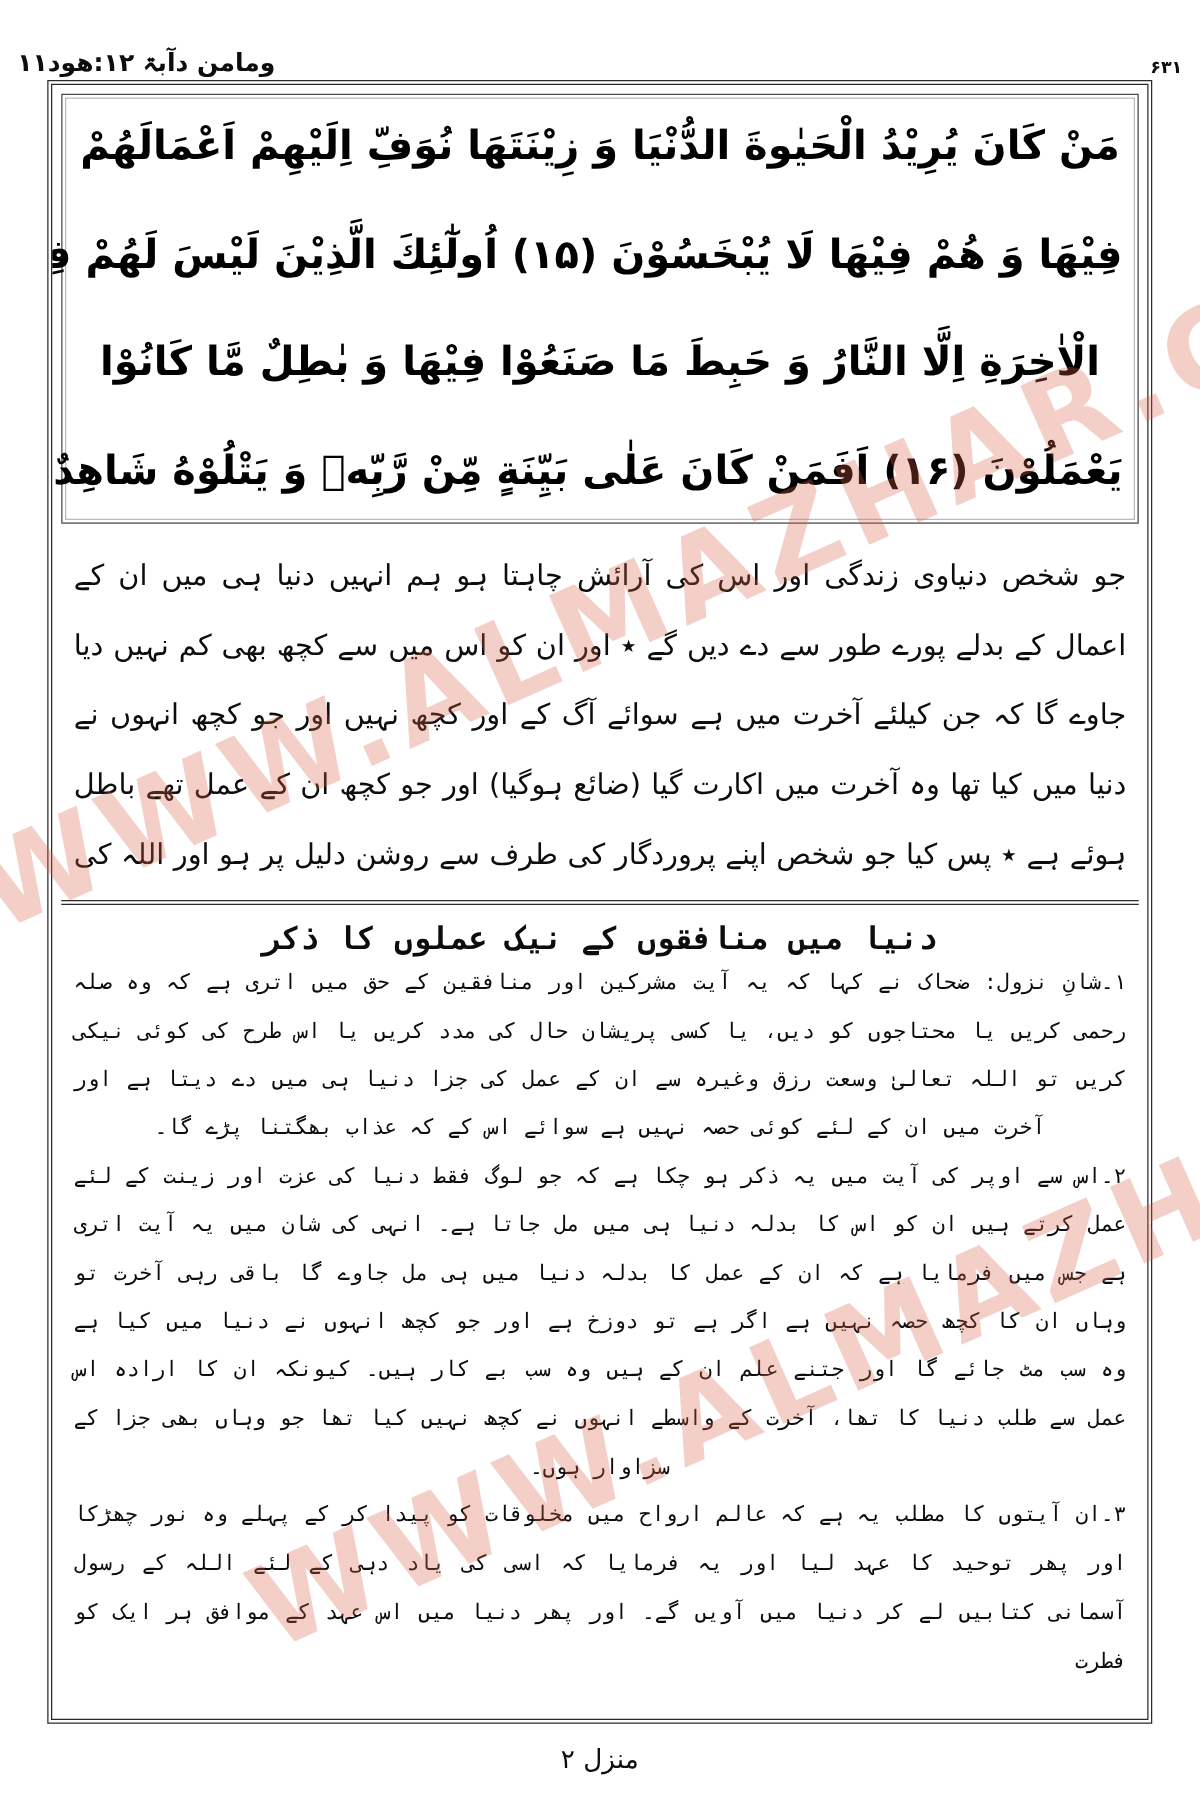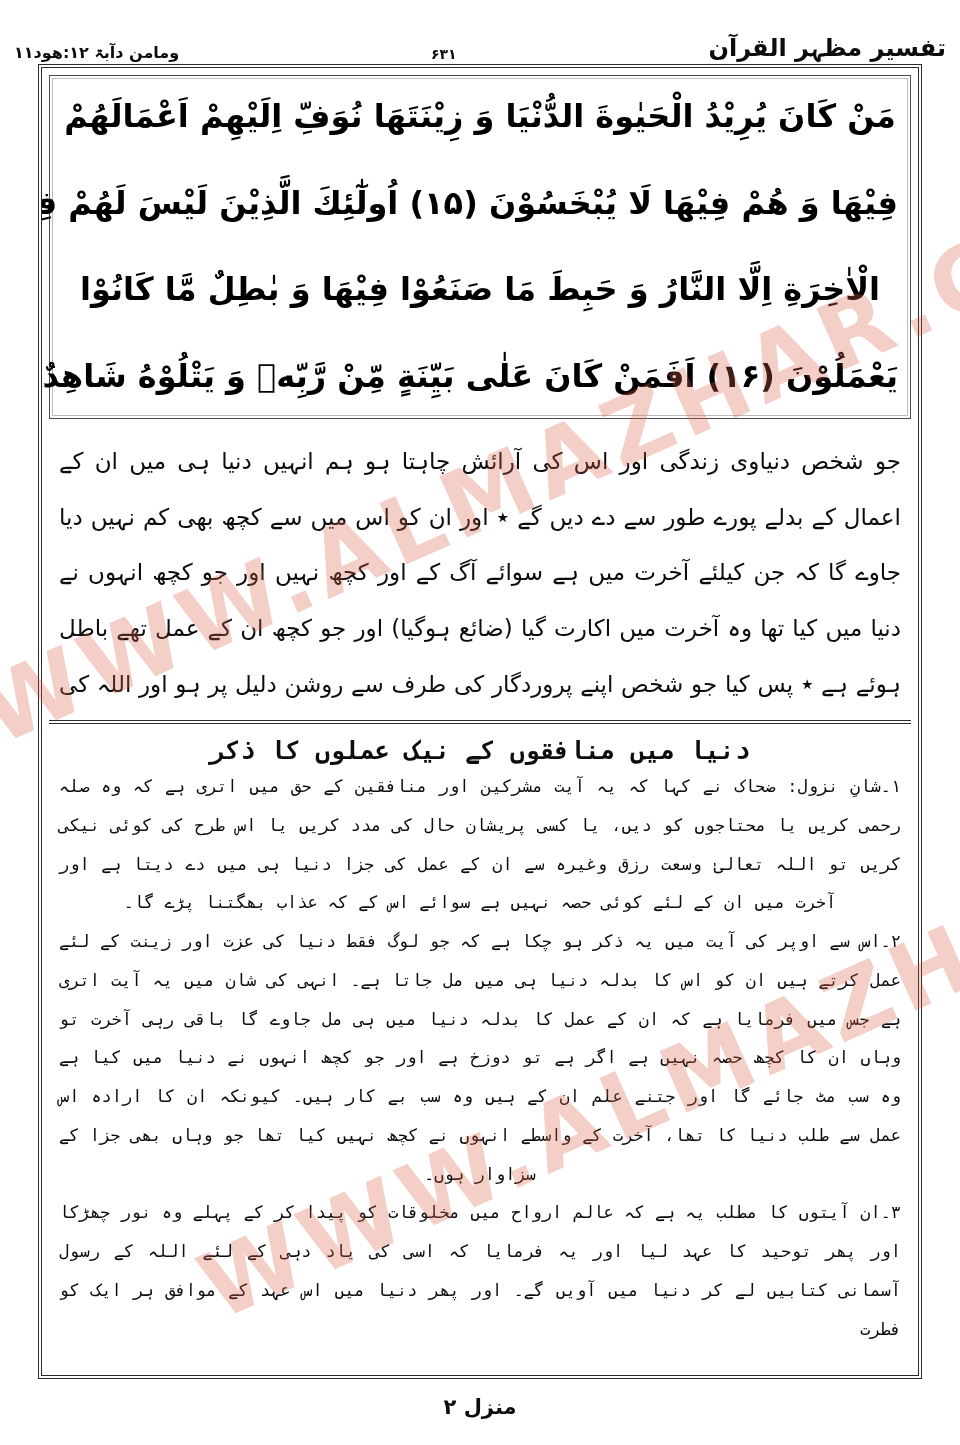--- a/index.html
+++ b/index.html
@@ -9,21 +9,21 @@
   }
   .page { position:absolute; inset:0; }
 
   
   .header {
     position:absolute; top:16px; left:14px; right:14px; height:46px;
     display:flex; justify-content:space-between; align-items:flex-end;
   }
   .book-title   { font-size:24px; font-weight:bold; }
   .page-number  { font-size:14px; font-weight:bold; letter-spacing:2px; }
-  .juz-ref      { font-size:16px; font-weight:bold; }
+  .juz-ref      { font-size:20px; font-weight:bold; }
 
   
   .frame {
     position:absolute; top:64px; bottom:66px; left:38px; right:38px;
     border:4px double #2a2a2a;
     display:flex; flex-direction:column; overflow:hidden; background:transparent;
   }
 
   
   .verse-box {
@@ -56,41 +56,40 @@
   }
   .c-body {
     margin:0; font-size:17px; line-height:2.28;
     text-align:justify; text-align-last:center; -moz-text-align-last:center;
   }
   .c-body.justify-last { text-align-last:justify; -moz-text-align-last:justify; }
 
   
   .footer {
     position:absolute; bottom:26px; left:0; right:0;
-    text-align:center; font-size:21px; font-weight:bold;
+    text-align:center; font-size:21px; font-weight:normal;
   }
 
   
   .watermark {
     position:absolute; white-space:nowrap; pointer-events:none;
     font-size:92px; font-weight:bold; letter-spacing:7px;
     color:rgba(214, 96, 68, 0.30);
     transform:rotate(-24deg); transform-origin:center center;
     z-index:5; direction:ltr;
   }
   .wm1 { left:-70px;  top:400px; }
   .wm2 { left:150px;  top:975px; }
 </style>
 </head>
 <body>
 
 <div class="page">
 
   <div class="header">
-    <div class="book-title">تفسیر مظہر القرآن</div>
     <div class="page-number">۶۳۱</div>
     <div class="juz-ref">ومامن دآبۃ ۱۲:ھود۱۱</div>
   </div>
 
   <div class="frame">
 
     <div class="verse-box">
       <div class="verse-line">مَنْ كَانَ يُرِيْدُ الْحَيٰوةَ الدُّنْيَا وَ زِيْنَتَهَا نُوَفِّ اِلَيْهِمْ اَعْمَالَهُمْ</div>
       <div class="verse-line">فِيْهَا وَ هُمْ فِيْهَا لَا يُبْخَسُوْنَ (۱۵) اُولٰٓئِكَ الَّذِيْنَ لَيْسَ لَهُمْ فِي</div>
       <div class="verse-line">الْاٰخِرَةِ اِلَّا النَّارُ وَ حَبِطَ مَا صَنَعُوْا فِيْهَا وَ بٰطِلٌ مَّا كَانُوْا</div>

